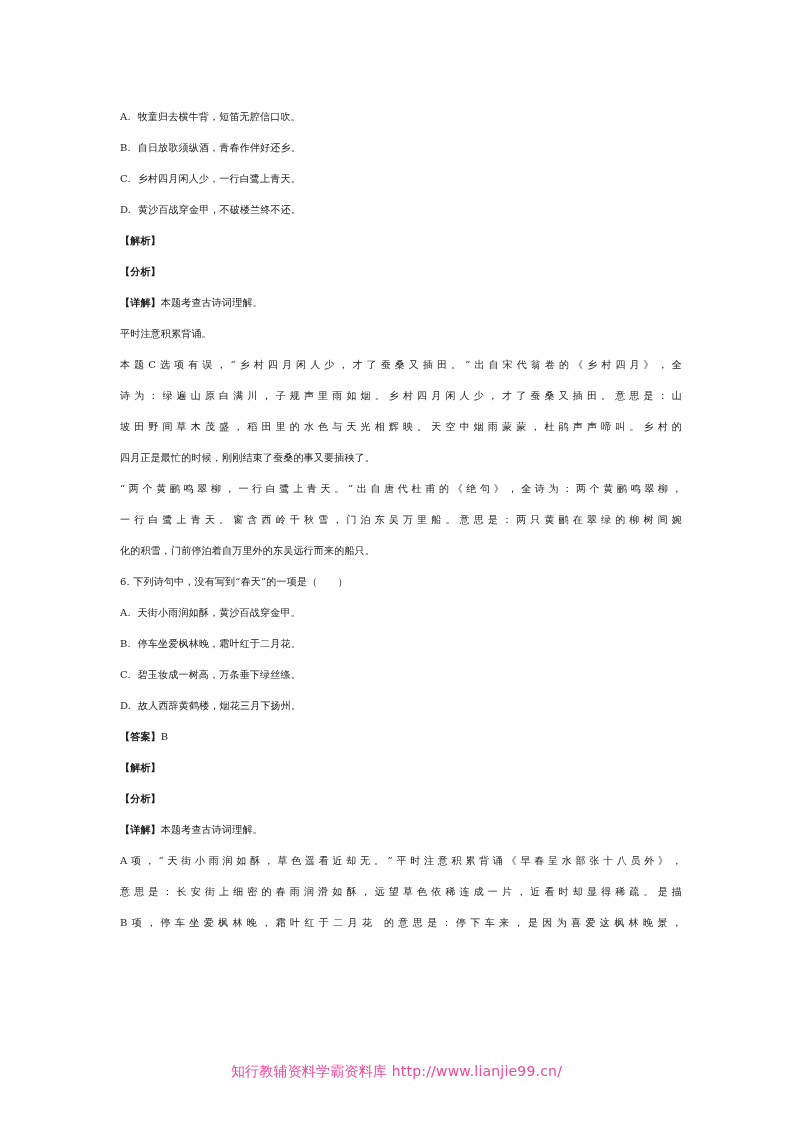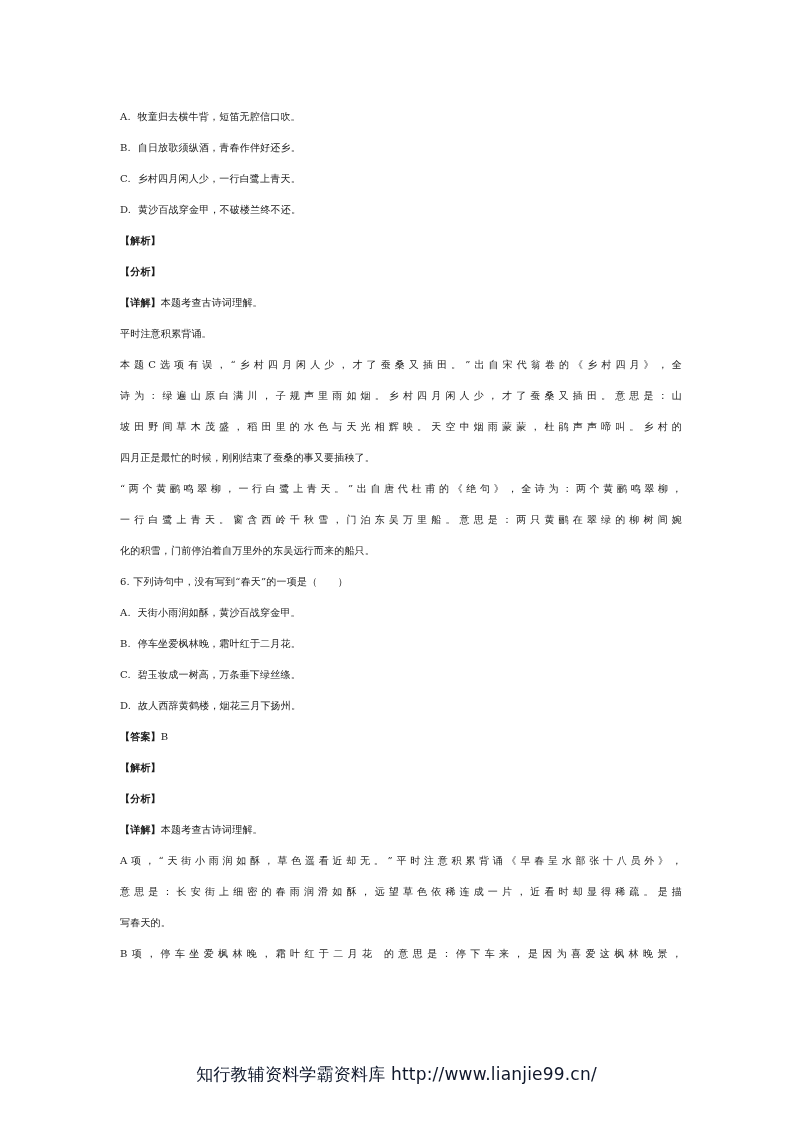--- a/index.html
+++ b/index.html
@@ -4,22 +4,22 @@
 <style>
   html, body { margin: 0; padding: 0; background: #ffffff; }
   body { width: 793px; height: 1122px; position: relative; overflow: hidden;
          font-family: "DejaVu Serif", "Liberation Serif", serif; color: #1a1a1a; }
   .page { position: absolute; left: 120px; top: 101px; width: 562px; }
   .line { font-size: 10px; line-height: 31px; height: 31px; white-space: nowrap;
           letter-spacing: 0.2px; }
   .line.justify { text-align: justify; text-align-last: justify; }
   .tag-bracket { font-weight: bold; }
   .footer { position: absolute; left: 0; width: 793px; top: 1063px; text-align: center;
-            font-family: "DejaVu Sans", "Liberation Sans", sans-serif; font-size: 17px;
-            color: #0f172a; letter-spacing: 0.2px; }
+            font-family: "DejaVu Sans", "Liberation Sans", sans-serif; font-size: 14px;
+            color: #ec4899; letter-spacing: 0.2px; }
 </style>
 </head>
 <body>
 
 <div class="page">
 
   <div class="line"><span>A.</span>&nbsp;&nbsp;<span>牧童归去横牛背，短笛无腔信口吹。</span></div>
   <div class="line"><span>B.</span>&nbsp;&nbsp;<span>自日放歌须纵酒，青春作伴好还乡。</span></div>
   <div class="line"><span>C.</span>&nbsp;&nbsp;<span>乡村四月闲人少，一行白鹭上青天。</span></div>
   <div class="line"><span>D.</span>&nbsp;&nbsp;<span>黄沙百战穿金甲，不破楼兰终不还。</span></div>
@@ -44,17 +44,16 @@
   <div class="line"><span>C.</span>&nbsp;&nbsp;<span>碧玉妆成一树高，万条垂下绿丝绦。</span></div>
   <div class="line"><span>D.</span>&nbsp;&nbsp;<span>故人西辞黄鹤楼，烟花三月下扬州。</span></div>
 
   <div class="line"><span class="tag-bracket">【答案】</span><span>B</span></div>
   <div class="line"><span class="tag-bracket">【解析】</span></div>
   <div class="line"><span class="tag-bracket">【分析】</span></div>
   <div class="line"><span class="tag-bracket">【详解】</span><span>本题考查古诗词理解。</span></div>
 
   <div class="line justify">A项，“天街小雨润如酥，草色遥看近却无。”平时注意积累背诵《早春呈水部张十八员外》，</div>
   <div class="line justify">意思是：长安街上细密的春雨润滑如酥，远望草色依稀连成一片，近看时却显得稀疏。是描</div>
-  <div class="line">写春天的。</div>
   <div class="line justify">B项，停车坐爱枫林晚，霜叶红于二月花 的意思是：停下车来，是因为喜爱这枫林晚景，</div>
 </div>
 
 <div class="footer">知行教辅资料学霸资料库 http://www.lianjie99.cn/</div>
 
 </body></html>

